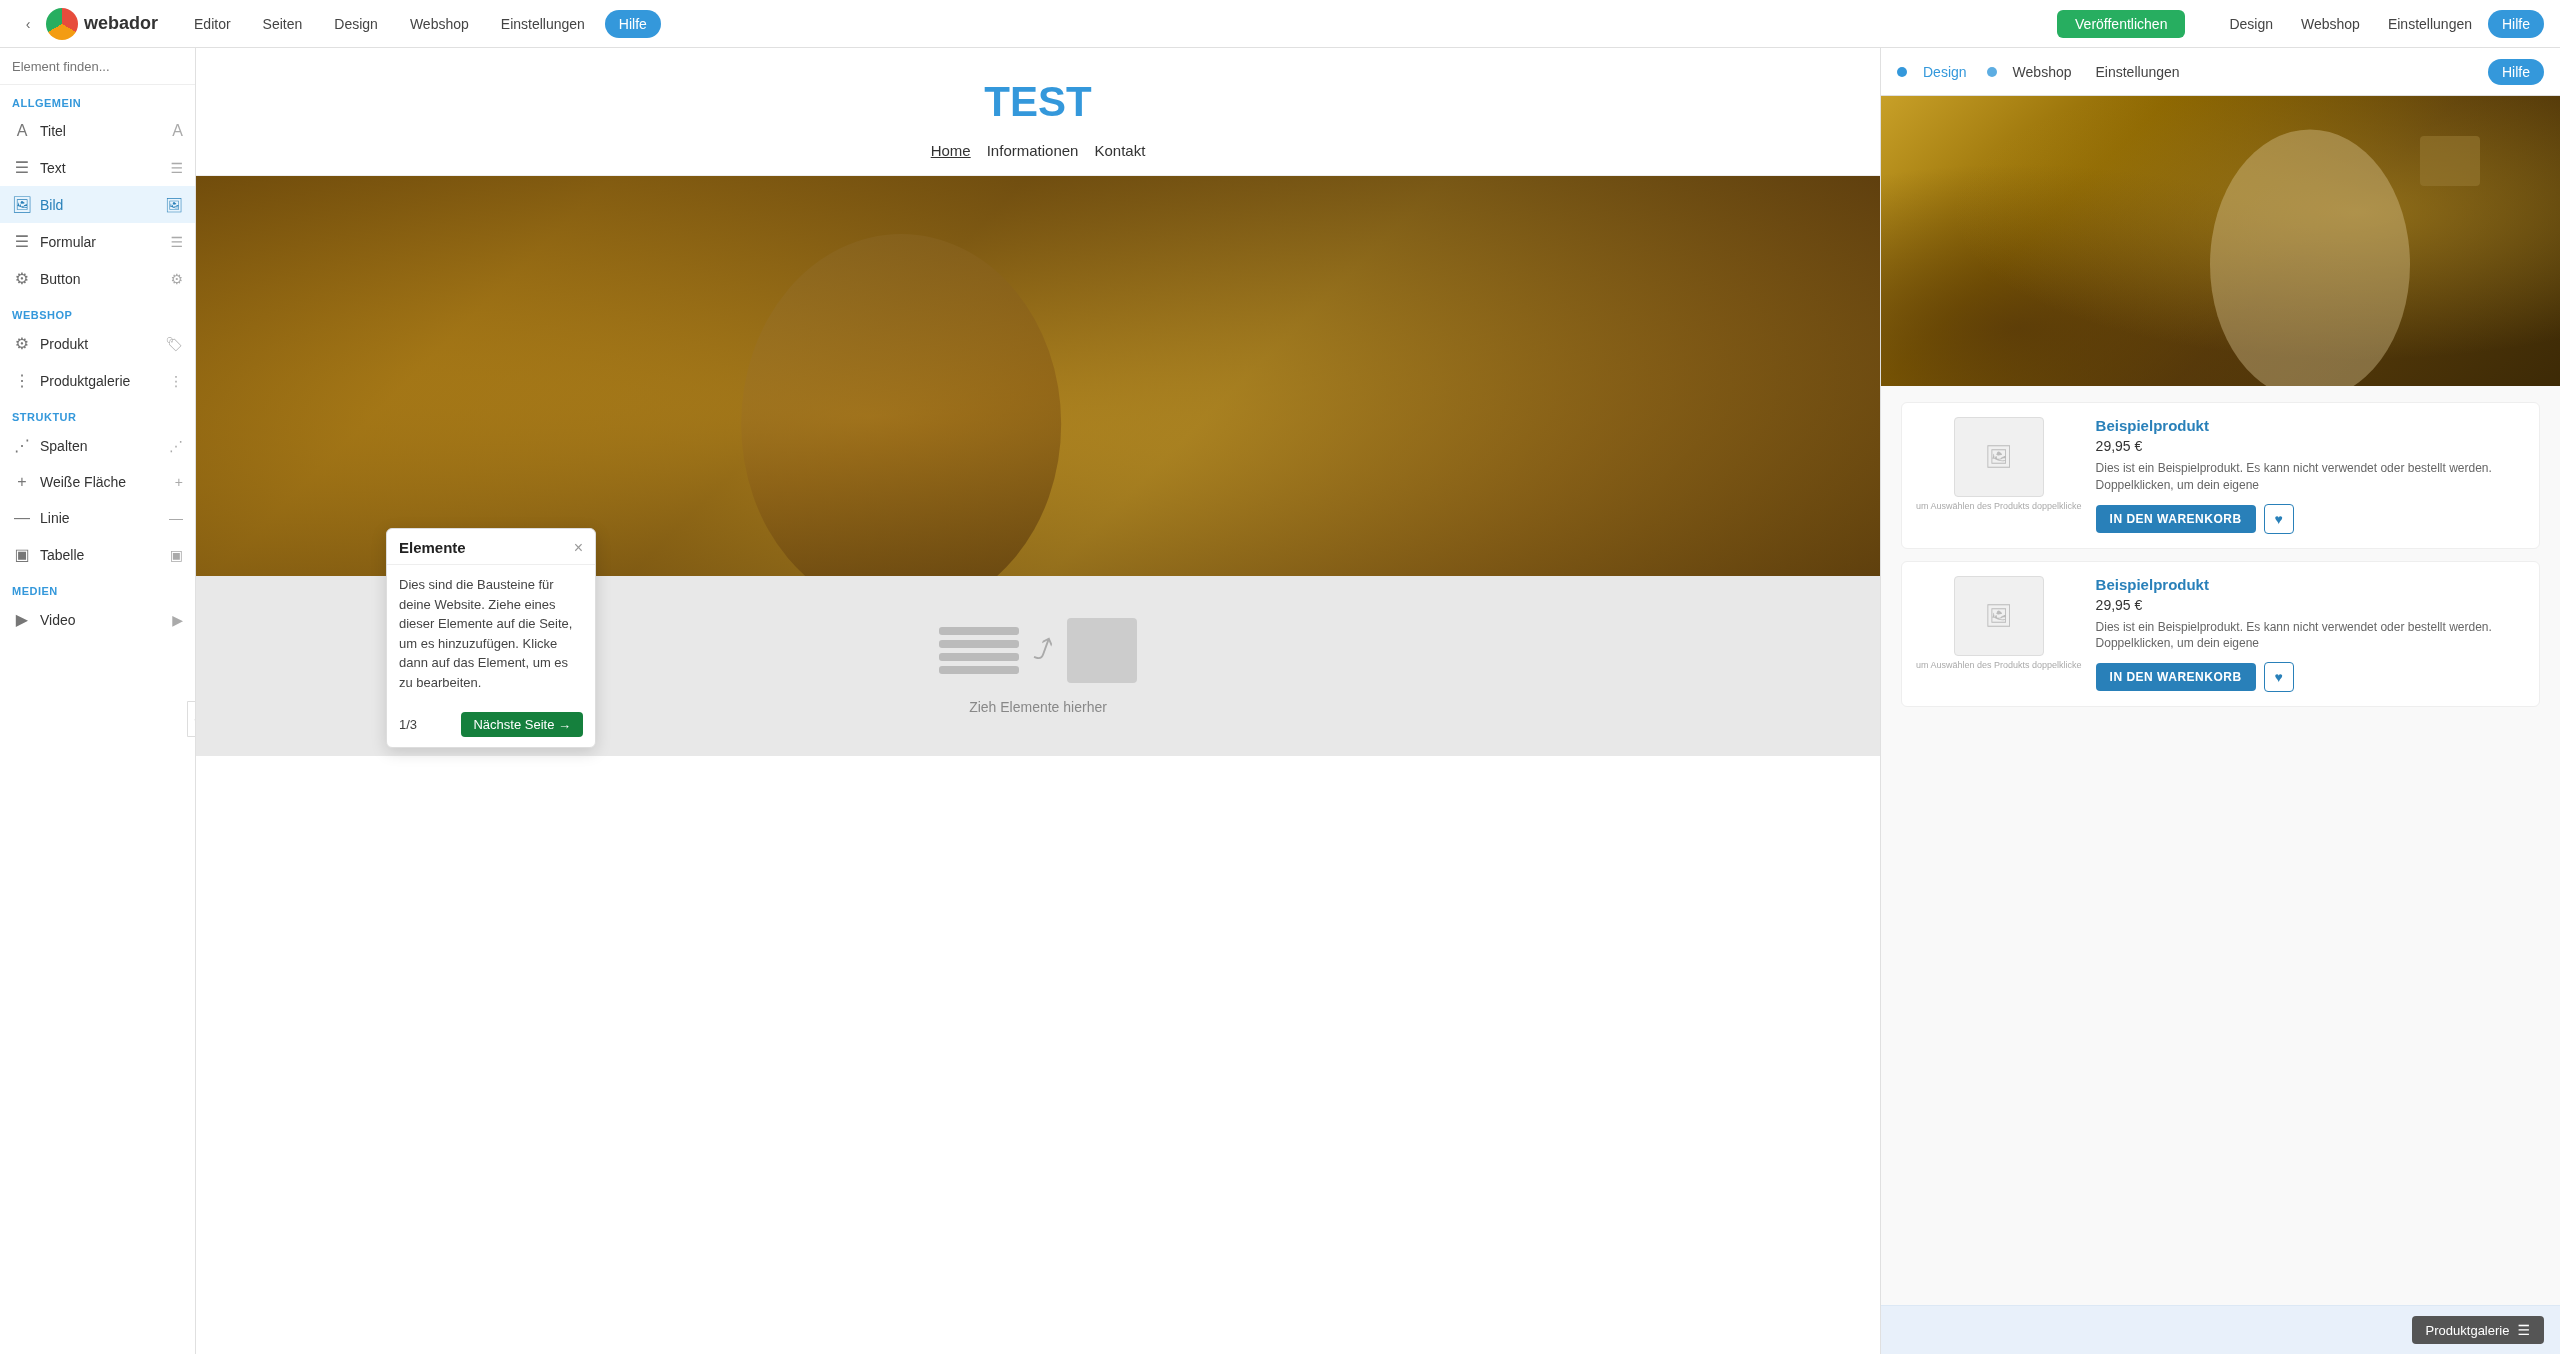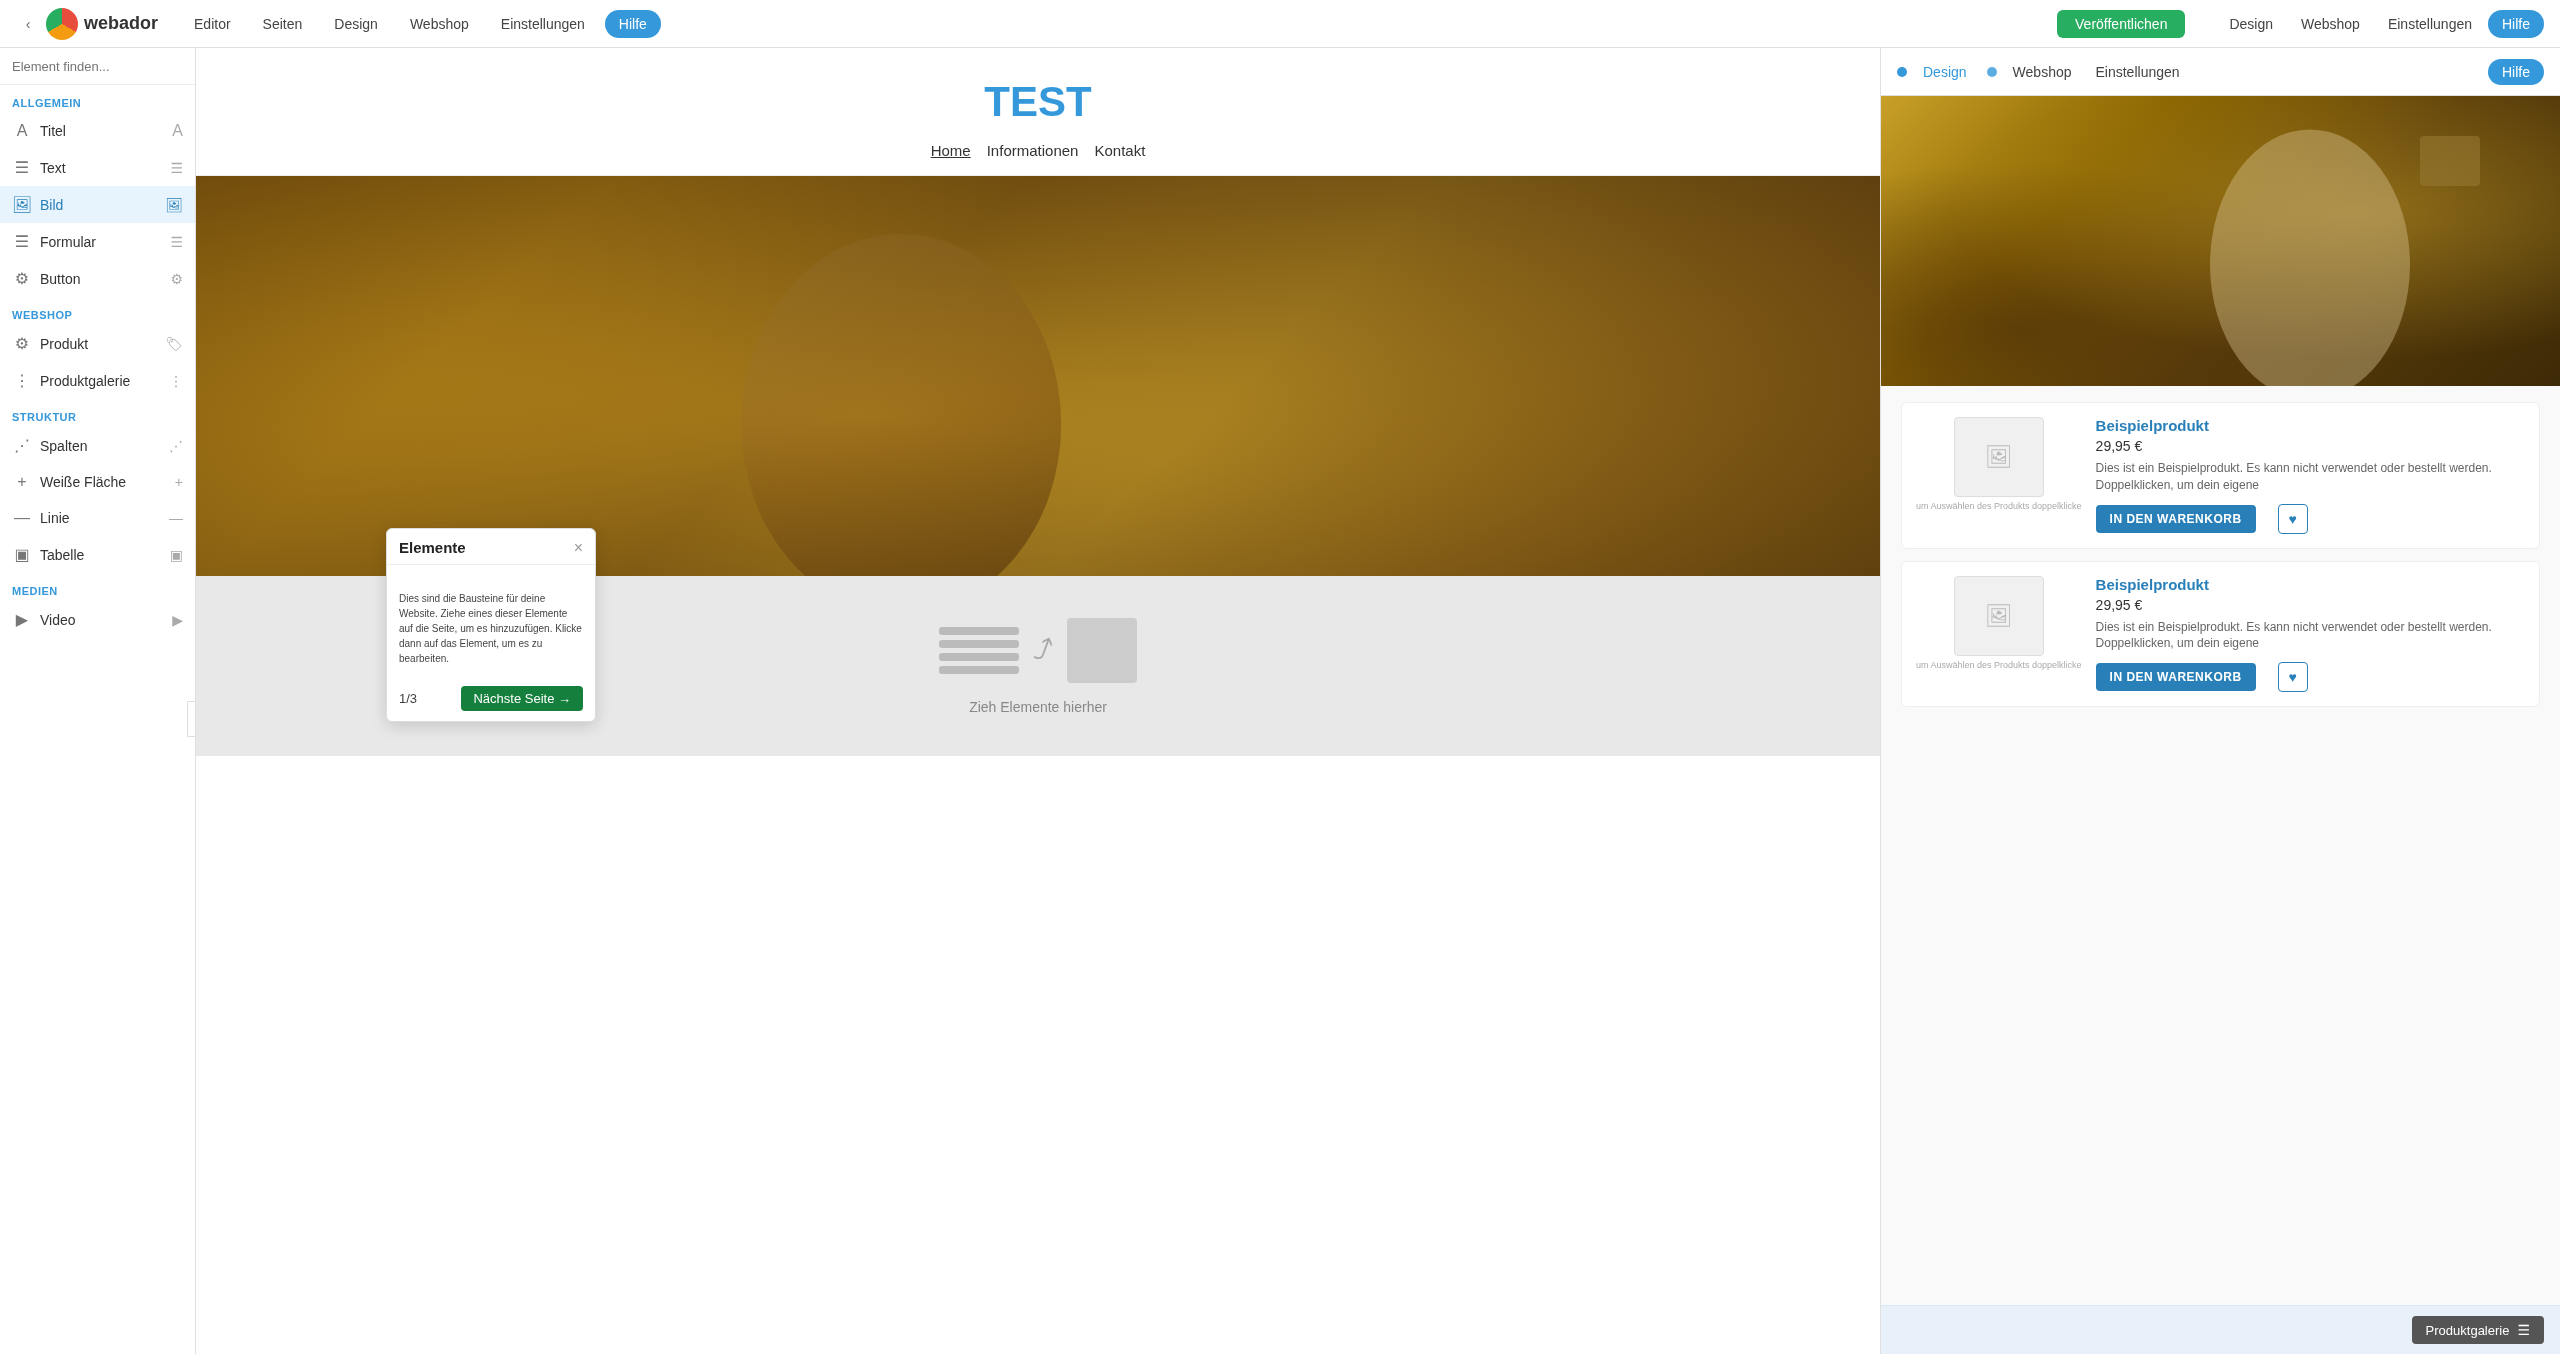--- a/index.html
+++ b/index.html
@@ -176,21 +176,21 @@
       padding: 0;
     }
     .popup-header {
       display: flex; align-items: center; justify-content: space-between;
       padding: 10px 12px 8px;
       border-bottom: 1px solid #eee;
     }
     .popup-title { font-size: 15px; font-weight: 700; color: #222; }
     .popup-close { font-size: 16px; color: #999; cursor: pointer; line-height: 1; }
     .popup-body { padding: 10px 12px 12px; }
-    .popup-body p { font-size: 10px; color: #444; line-height: 1.5; margin-top: 16px; }
+    .popup-body p { font-size: 13px; color: #444; line-height: 1.5; }
     .popup-footer {
       display: flex; align-items: center; justify-content: space-between;
       padding: 8px 12px 10px;
     }
     .popup-page { font-size: 13px; color: #404040; }
     .popup-next-btn {
       background: #15803d; color: #fff;
       border: none; border-radius: 4px;
       padding: 5px 12px; font-size: 13px; cursor: pointer;
     }
@@ -264,21 +264,21 @@
     .product-image-icon { font-size: 22px; color: #bbb; }
     .product-image-caption {
       font-size: 9px; color: #aaa; text-align: center;
       margin-top: 4px;
     }
     .product-image-col { display: flex; flex-direction: column; align-items: center; }
     .product-info { flex: 1; }
     .product-name { font-size: 15px; font-weight: 700; color: #2980b9; margin-bottom: 4px; }
     .product-price { font-size: 14px; color: #333; margin-bottom: 6px; }
     .product-desc { font-size: 12px; color: #666; margin-bottom: 10px; line-height: 1.4; }
-    .product-actions { display: flex; gap: 22px; align-items: center; }
+    .product-actions { display: flex; gap: 8px; align-items: center; }
     .btn-cart {
       background: #2980b9; color: #fff; border: none;
       padding: 7px 14px; font-size: 12px; font-weight: 700;
       border-radius: 4px; cursor: pointer; text-transform: uppercase; letter-spacing: 0.5px;
     }
     .btn-heart {
       width: 30px; height: 30px; border-radius: 4px;
       border: 1px solid #2980b9; background: #fff;
       display: flex; align-items: center; justify-content: center;
       color: #2980b9; font-size: 14px; cursor: pointer;

